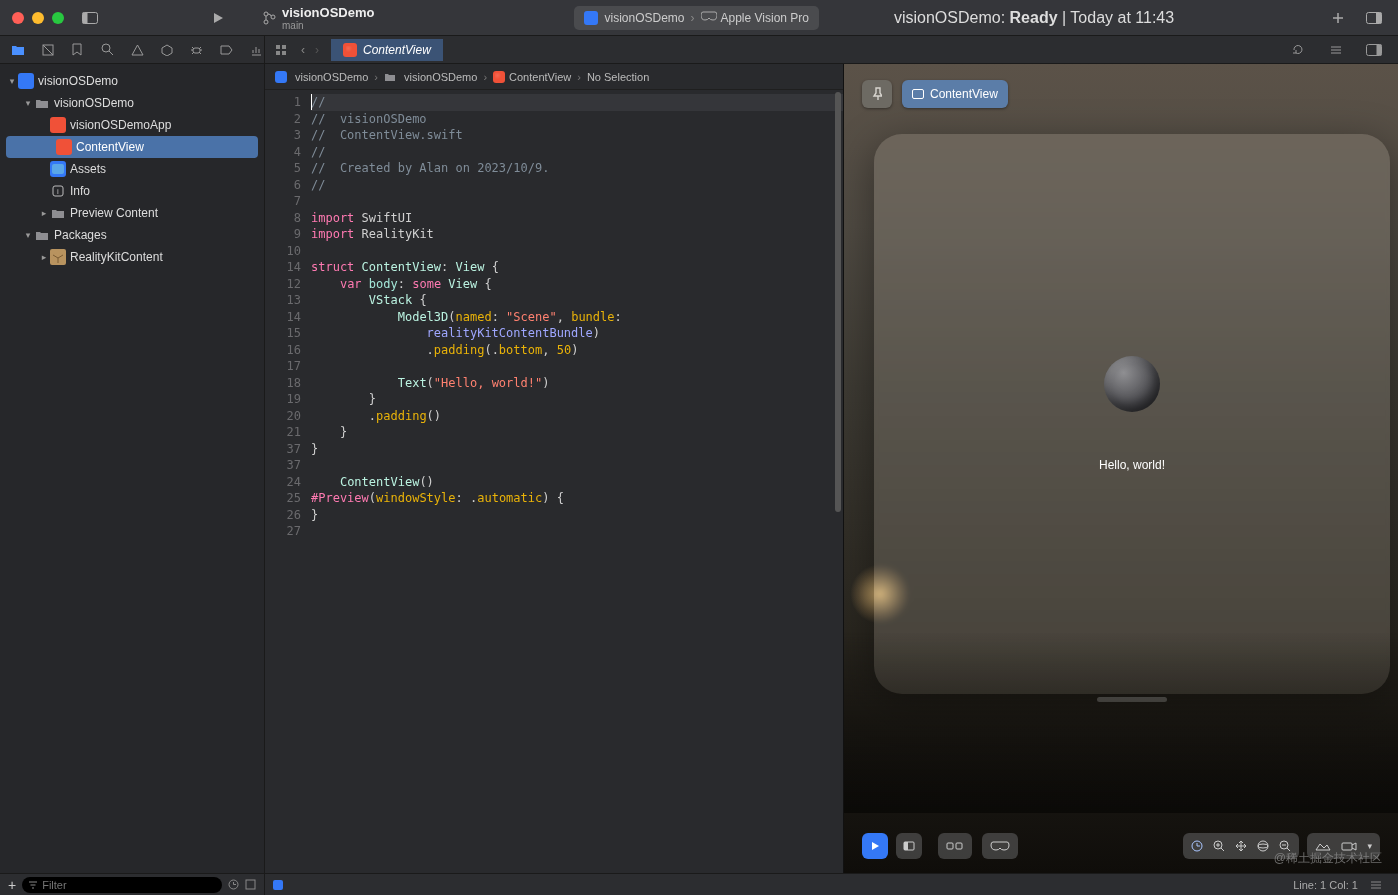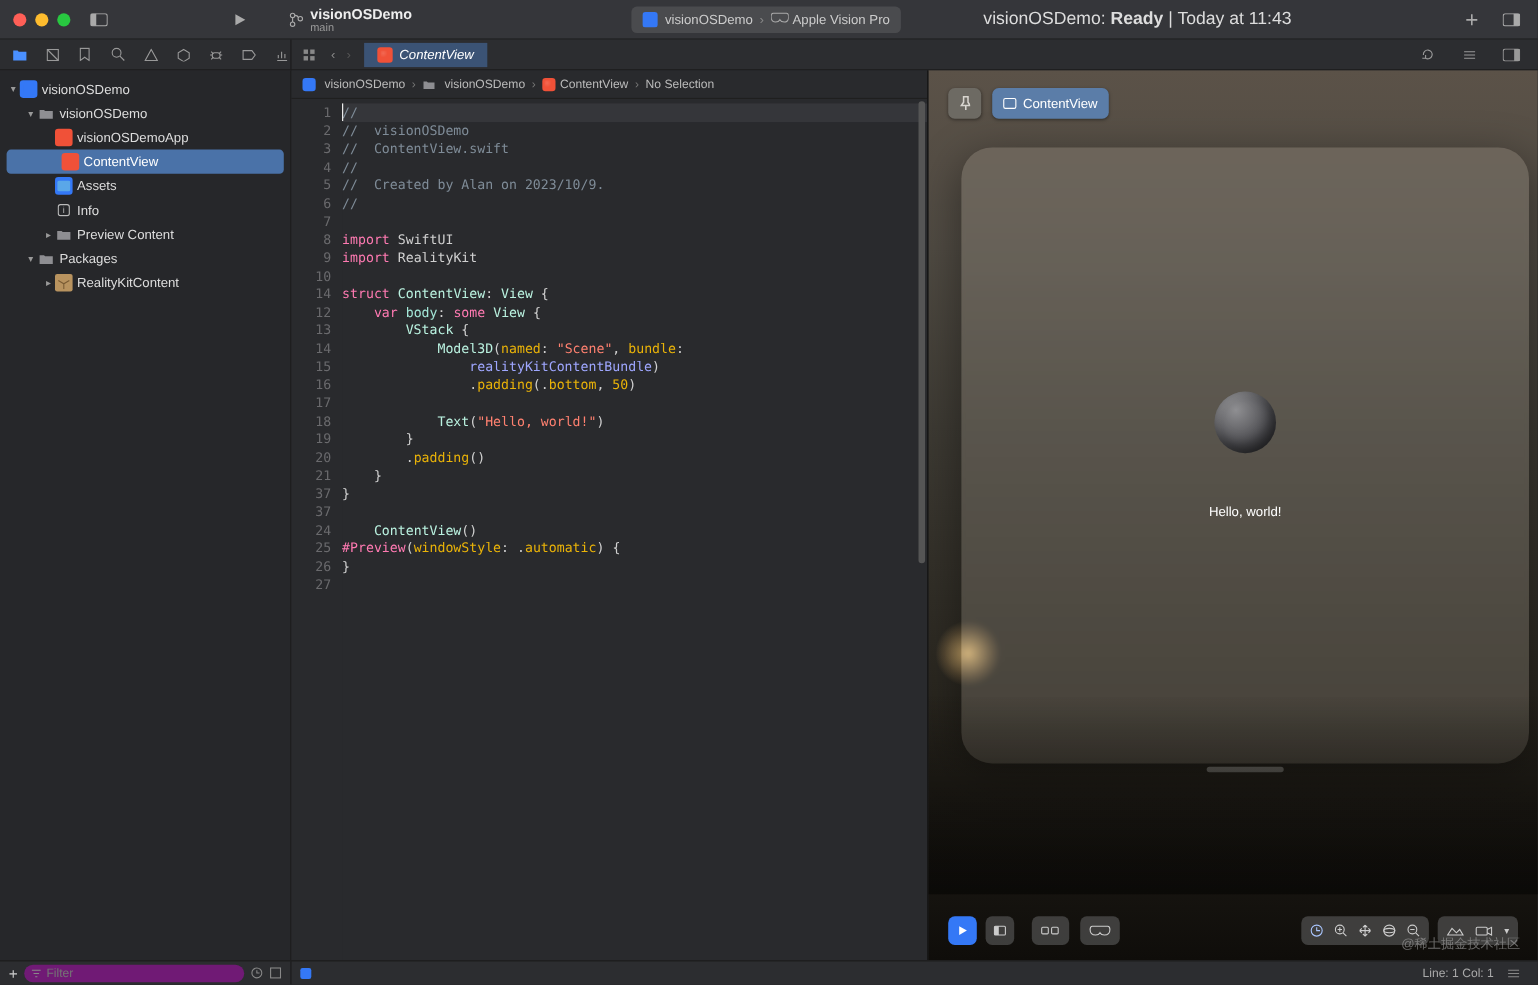--- a/index.html
+++ b/index.html
@@ -108,21 +108,21 @@
 .pb-btn { width: 26px; height: 26px; border-radius: 6px; background: #555a; display: flex; align-items: center; justify-content: center; color: #ddd; }
 .pb-btn.play { background: #3478f6; color: #fff; }
 .pb-pill { height: 26px; border-radius: 6px; background: #555a; padding: 0 8px; display: flex; align-items: center; }
 .pb-right { margin-left: auto; display: flex; gap: 8px; }
 .pb-wide { height: 26px; border-radius: 6px; background: #555a; padding: 0 8px; display: flex; align-items: center; gap: 10px; color: #ccc; }
 
 
 .bottombar { position: absolute; bottom: 0; left: 0; right: 0; height: 22px; background: #2c2d30; border-top: 1px solid #1a1a1a; display: flex; align-items: center; font-size: 11px; color: #aaa; }
 .bottombar .nav-filter { width: 265px; display: flex; align-items: center; padding: 0 8px; gap: 6px; border-right: 1px solid #1a1a1a; height: 100%; }
 .bottombar .filter-input { flex: 1; background: transparent; border: none; color: #aaa; font-size: 11px; outline: none; }
-.bottombar .filter-box { flex: 1; display: flex; align-items: center; gap: 4px; background: #701a75; border-radius: 9px; height: 16px; padding: 0 6px; }
+.bottombar .filter-box { flex: 1; display: flex; align-items: center; gap: 4px; background: #000000; border-radius: 9px; height: 16px; padding: 0 6px; }
 .bottombar .editor-status { flex: 1; display: flex; align-items: center; padding: 0 8px; }
 .bottombar .blue-dot { width: 10px; height: 10px; background: #3478f6; border-radius: 2px; margin-right: 6px; }
 .bottombar .cursor-pos { margin-left: auto; padding-right: 12px; }
 .watermark { position: absolute; right: 16px; bottom: 28px; color: #9a9a9aaa; font-size: 12px; z-index: 20; }
 
 svg { display: block; }
 </style>
 </head>
 <body>
 

